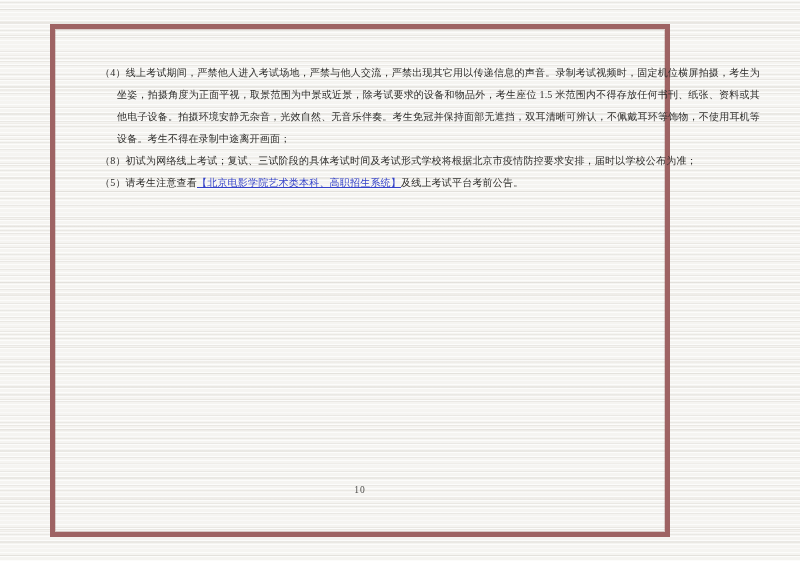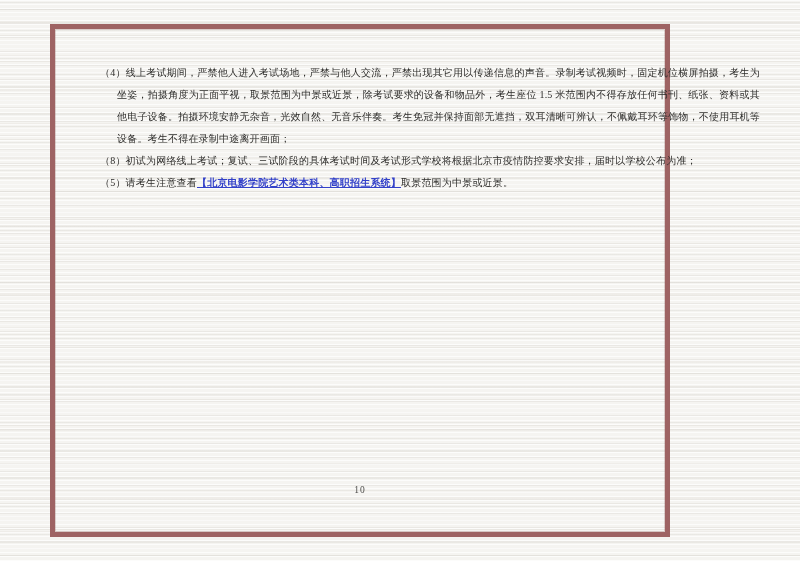--- a/index.html
+++ b/index.html
@@ -45,36 +45,35 @@
   .notice-item {
     margin: 0;
     padding-left: 17px;
     text-indent: -17px;
     text-align: justify;
   }
   .inline-link {
     color: #3341c9;
     text-decoration: underline;
     cursor: pointer;
-    font-weight: bold;
   }
   .page-number {
     position: absolute;
     left: 0;
     right: 0;
     top: 456px;
     text-align: center;
     font-size: 9.5px;
     color: #4b4a48;
     letter-spacing: 1px;
   }
 </style>
 </head>
 <body>
 
 <div class="document-frame">
   <div class="notice-content">
     <p class="notice-item">（4）线上考试期间，严禁他人进入考试场地，严禁与他人交流，严禁出现其它用以传递信息的声音。录制考试视频时，固定机位横屏拍摄，考生为坐姿，拍摄角度为正面平视，取景范围为中景或近景，除考试要求的设备和物品外，考生座位 1.5 米范围内不得存放任何书刊、纸张、资料或其他电子设备。拍摄环境安静无杂音，光效自然、无音乐伴奏。考生免冠并保持面部无遮挡，双耳清晰可辨认，不佩戴耳环等饰物，不使用耳机等设备。考生不得在录制中途离开画面；</p>
     <p class="notice-item">（8）初试为网络线上考试；复试、三试阶段的具体考试时间及考试形式学校将根据北京市疫情防控要求安排，届时以学校公布为准；</p>
-    <p class="notice-item"><span>（5）请考生注意查看</span><span class="inline-link">【北京电影学院艺术类本科、高职招生系统】</span><span>取景范围为中景或近景。</span></p>
+    <p class="notice-item"><span>（5）请考生注意查看</span><span class="inline-link">【北京电影学院艺术类本科、高职招生系统】</span><span>及线上考试平台考前公告。</span></p>
   </div>
   <div class="page-number">10</div>
 </div>
 
 </body></html>

